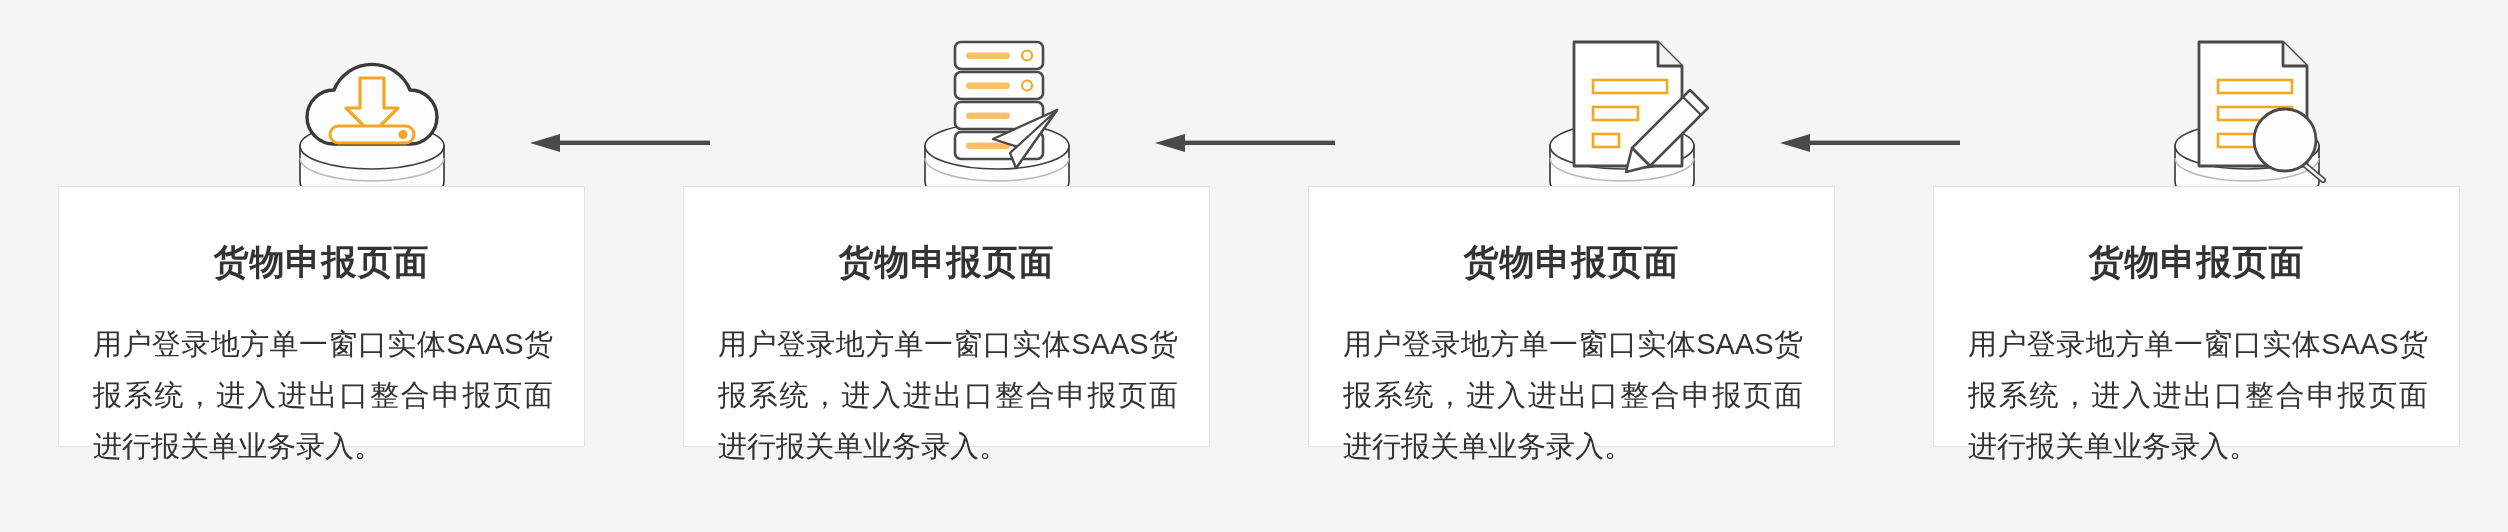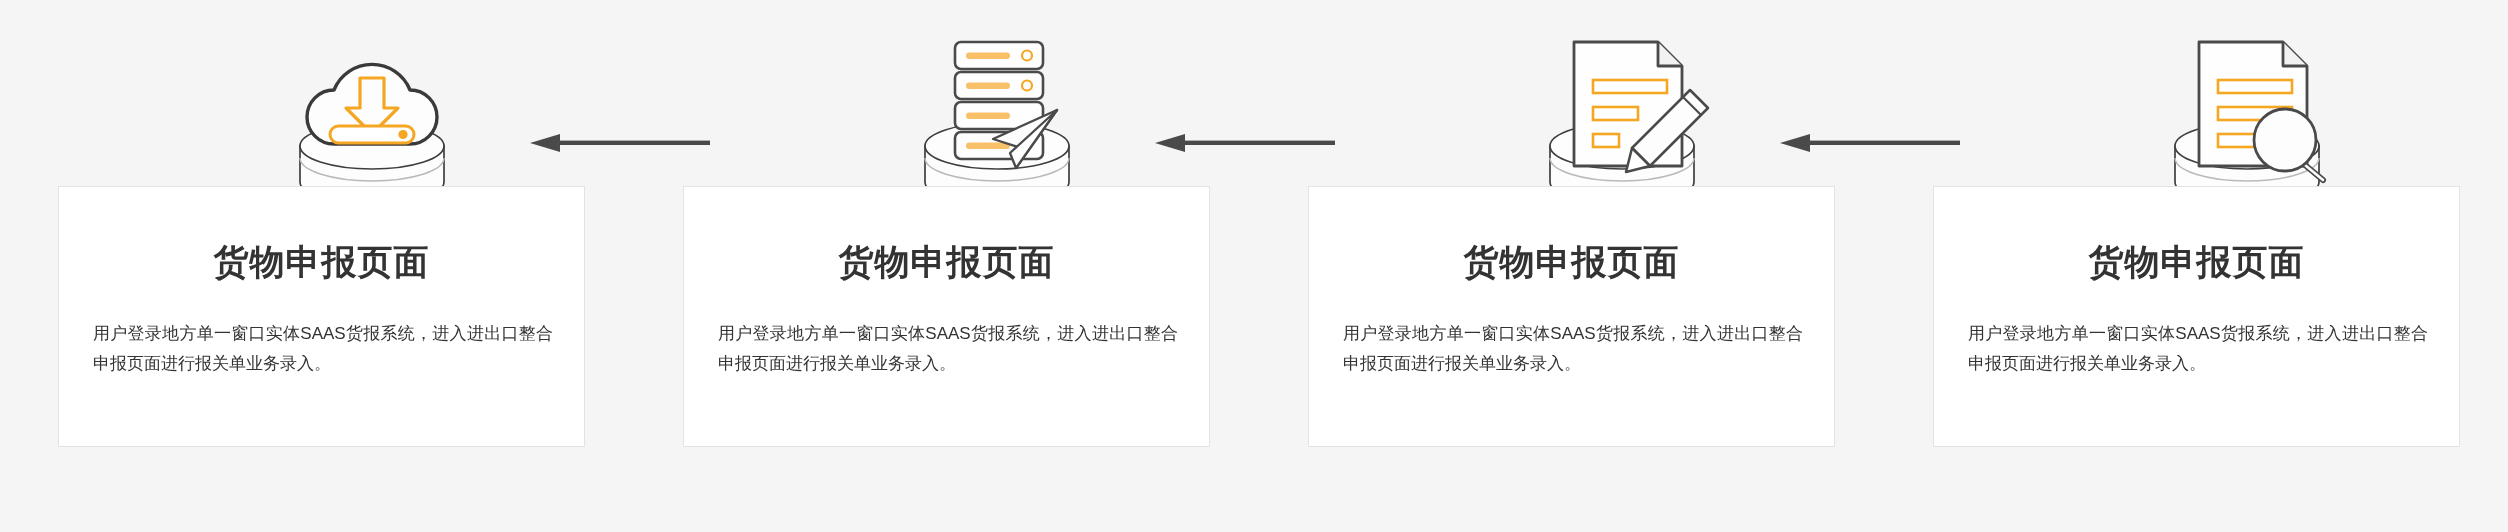--- a/index.html
+++ b/index.html
@@ -45,21 +45,21 @@
     color: #333333;
     letter-spacing: 1px;
     line-height: 1;
   }
 
   .card-body {
     position: absolute;
     top: 132px;
     left: 34px;
     width: 460px;
-    font-size: 17px;
+    font-size: 29px;
     color: #333333;
     line-height: 1.75;
     text-align: justify;
     text-justify: inter-ideograph;
   }
 
   
   .icon-wrap {
     position: absolute;
     top: 22px;

